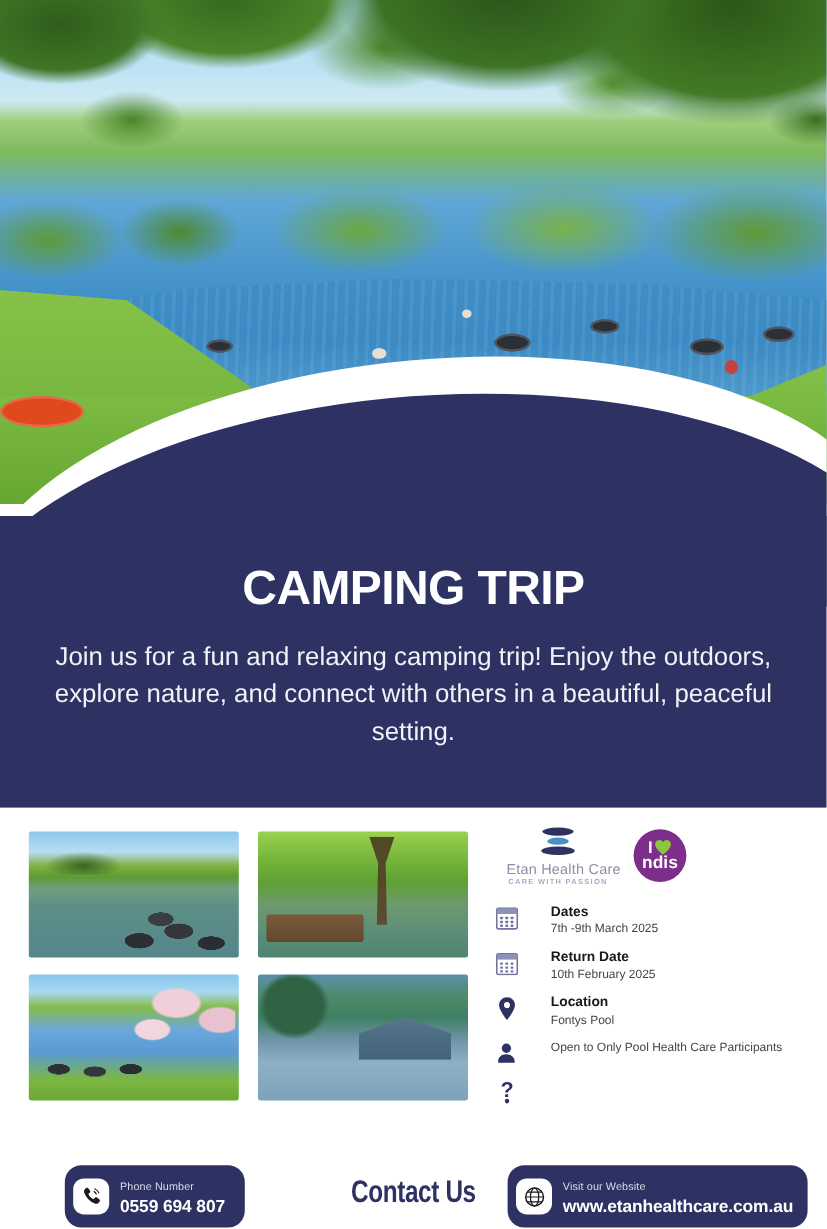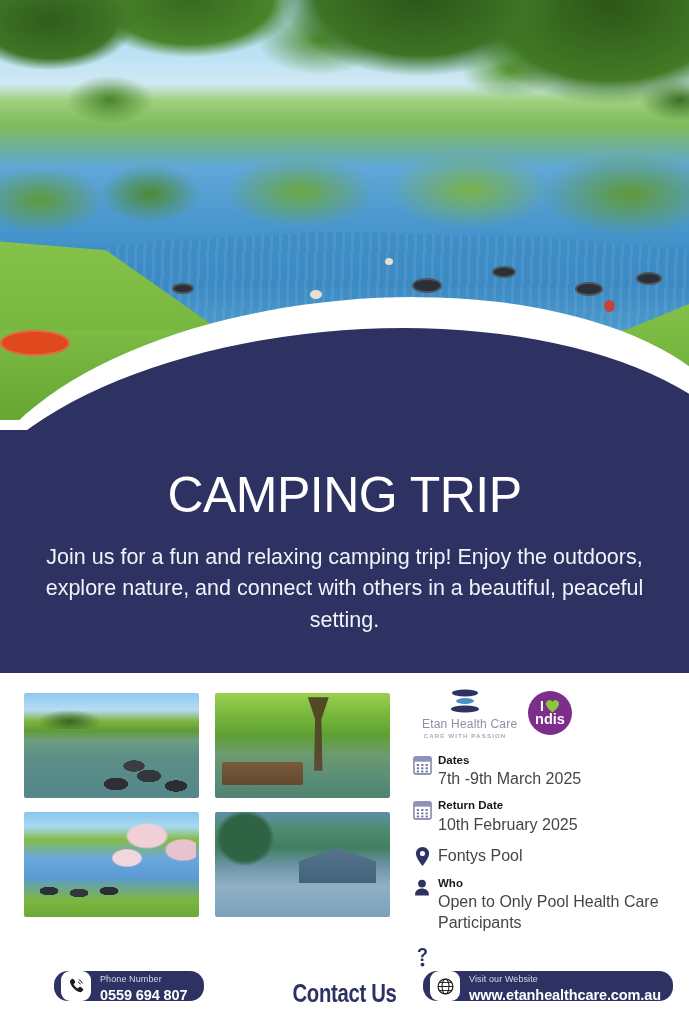--- a/index.html
+++ b/index.html
@@ -128,22 +128,22 @@
     z-index: 4;
   }
   .navy-inner {
     position: absolute;
     top: 0; left: 0; width: 689px;
     padding: 40px 28px 0;
     text-align: center;
   }
   .title {
     color: #ffffff;
-    font-size: 50px;
-    font-weight: 400;
+    font-size: 40px;
+    font-weight: 700;
     letter-spacing: -0.5px;
     line-height: 1;
     margin-bottom: 22px;
   }
   .subtitle {
     color: #f2f3f8;
     font-size: 21.5px;
     font-weight: 400;
     line-height: 1.46;
     padding: 0 16px;
@@ -233,54 +233,54 @@
     background: #7c2e8a;
     display: flex; flex-direction: column;
     align-items: center; justify-content: center;
     flex: none; margin-top: 2px;
   }
   .ndis-top { display:flex; align-items:center; gap:1px; line-height:1; }
   .ndis-i { color:#fff; font-size:14px; font-weight:800; }
   .ndis-word { color:#fff; font-size:14.5px; font-weight:800; line-height:1; margin-top:-1px; }
 
   .detail-row {
-    display: flex; gap: 4px;
+    display: flex; gap: 25px;
     margin-bottom: 9px;
     align-items: flex-start;
   }
   .detail-icon {
     width: 24px; flex: none;
     display: flex; justify-content: center;
     padding-top: 2px;
   }
   .detail-text { flex: 1; }
   .detail-label {
     font-size: 11.5px; font-weight: 700; color: #17181c;
     line-height: 1.25;
   }
   .detail-value {
-    font-size: 16px; color: #444549;
+    font-size: 10px; color: #444549;
     line-height: 1.32; margin-top: 1px;
     white-space: pre-line;
   }
 
   
   .contact-bar {
     position: absolute;
     left: 0; bottom: 8px;
     width: 689px; height: 48px;
   }
   .pill {
     position: absolute;
     background: #2d3262;
     border-radius: 14px;
     display: flex; align-items: center;
     gap: 9px;
     padding: 6px 16px 6px 7px;
-    height: 30px;
+    height: 52px;
   }
   .pill-phone { left: 54px; top: 3px; }
   .pill-web  { right: 16px; top: 3px; padding-right: 12px; }
   .pill-icon {
     width: 30px; height: 30px;
     background: #ffffff;
     border-radius: 9px;
     display: flex; align-items: center; justify-content: center;
     flex: none;
   }
@@ -432,33 +432,33 @@
       </div>
 
       <div class="detail-row">
         <span class="detail-icon">
           <svg width="17" height="21" viewBox="0 0 18 22">
             <path d="M9 .9C5.1.9 2 4 2 7.9c0 5 7 13.2 7 13.2s7-8.2 7-13.2C16 4 12.9.9 9 .9z" fill="#2d3262"></path>
             <circle cx="9" cy="7.9" r="2.7" fill="#fff"></circle>
           </svg>
         </span>
         <div class="detail-text">
+          <div class="detail-label">Location</div>
           <div class="detail-value">Fontys Pool</div>
         </div>
       </div>
 
       <div class="detail-row">
         <span class="detail-icon">
           <svg width="18" height="19" viewBox="0 0 20 20">
             <circle cx="10" cy="5.6" r="4.3" fill="#2d3262"></circle>
             <path d="M10 11.2c-4.4 0-7.6 2.7-7.6 6.1V19h15.2v-1.7c0-3.4-3.2-6.1-7.6-6.1z" fill="#2d3262"></path>
           </svg>
         </span>
         <div class="detail-text">
-          <div class="detail-label">Who</div>
           <div class="detail-value">Open to Only Pool Health Care Participants</div>
         </div>
       </div>
 
       <div class="detail-row">
         <span class="detail-icon">
           <svg width="17" height="22" viewBox="0 0 18 23">
             <text x="9" y="17" text-anchor="middle" font-family="Liberation Sans, sans-serif" font-size="19" font-weight="800" fill="#2d3262">?</text>
             <circle cx="9" cy="20.6" r="2" fill="#2d3262"></circle>
           </svg>

